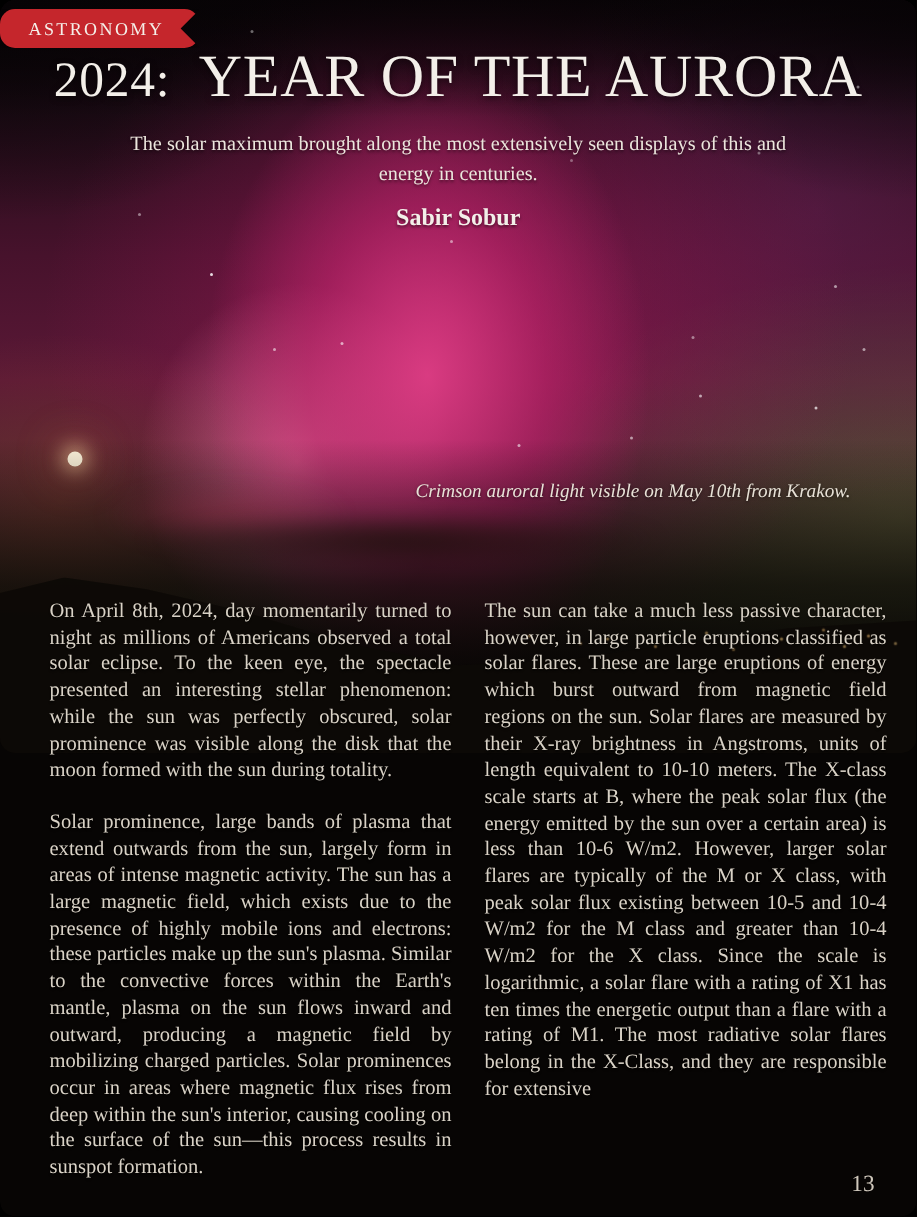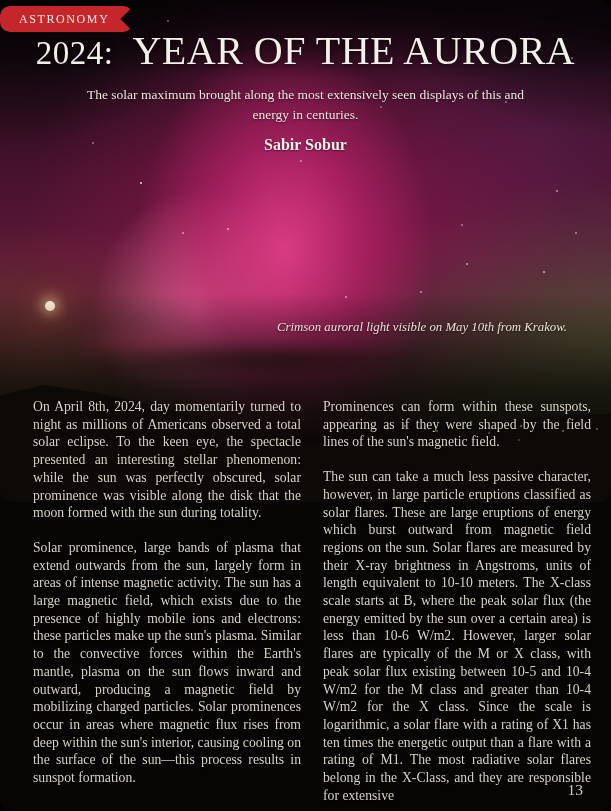--- a/index.html
+++ b/index.html
@@ -116,20 +116,19 @@
   </div>
 
   <div class="caption">Crimson auroral light visible on May 10th from Krakow.</div>
 
   <div class="article">
     <div class="col">
       <p>On April 8th, 2024, day momentarily turned to night as millions of Americans observed a total solar eclipse. To the keen eye, the spectacle presented an interesting stellar phenomenon: while the sun was perfectly obscured, solar prominence was visible along the disk that the moon formed with the sun during totality.</p>
       <p>Solar prominence, large bands of plasma that extend outwards from the sun, largely form in areas of intense magnetic activity. The sun has a large magnetic field, which exists due to the presence of highly mobile ions and electrons: these particles make up the sun's plasma. Similar to the convective forces within the Earth's mantle, plasma on the sun flows inward and outward, producing a magnetic field by mobilizing charged particles. Solar prominences occur in areas where magnetic flux rises from deep within the sun's interior, causing cooling on the surface of the sun—this process results in sunspot formation.</p>
     </div>
     <div class="col">
-      <p>Prominences can form within these sunspots, appearing as if they were shaped by the field lines of the sun's magnetic field.</p>
       <p>The sun can take a much less passive character, however, in large particle eruptions classified as solar flares. These are large eruptions of energy which burst outward from magnetic field regions on the sun. Solar flares are measured by their X-ray brightness in Angstroms, units of length equivalent to 10-10 meters. The X-class scale starts at B, where the peak solar flux (the energy emitted by the sun over a certain area) is less than 10-6 W/m2. However, larger solar flares are typically of the M or X class, with peak solar flux existing between 10-5 and 10-4 W/m2 for the M class and greater than 10-4 W/m2 for the X class. Since the scale is logarithmic, a solar flare with a rating of X1 has ten times the energetic output than a flare with a rating of M1. The most radiative solar flares belong in the X-Class, and they are responsible for extensive</p>
     </div>
   </div>
 
   <div class="pagenum">13</div>
 
 </div>
 
 </body></html>

